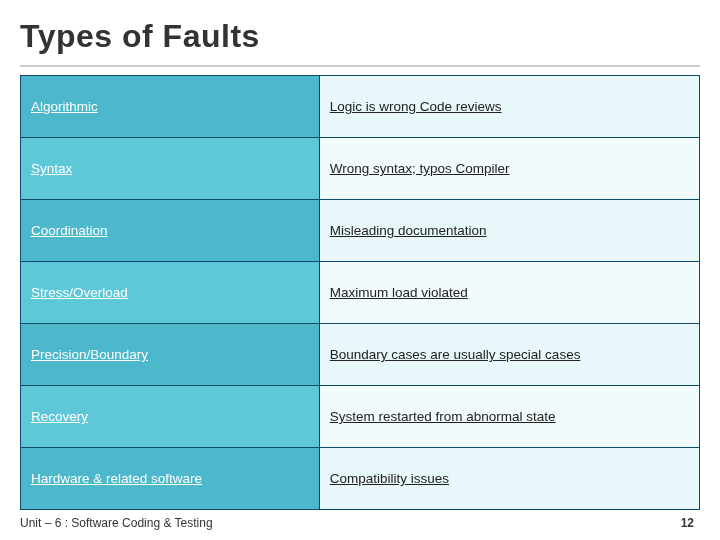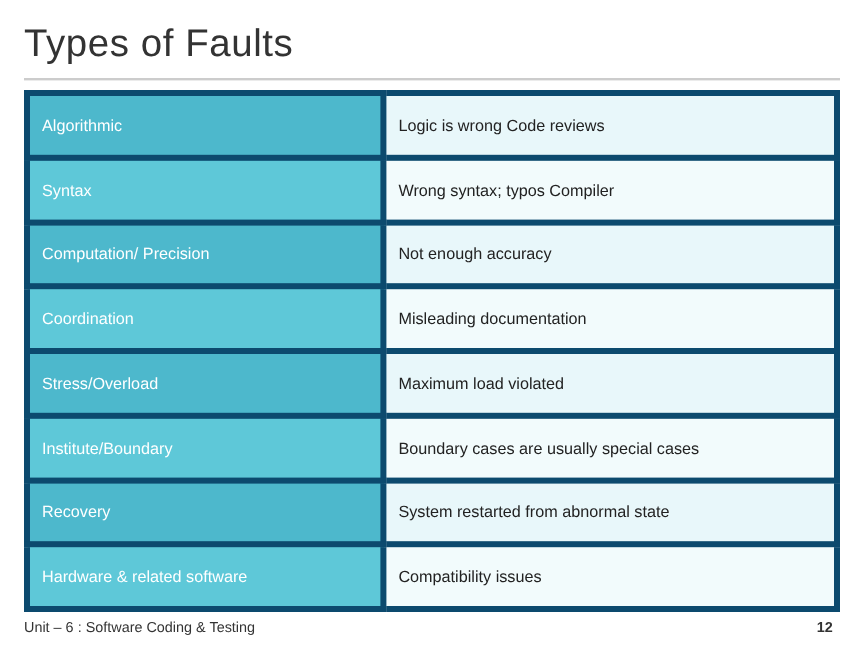--- a/index.html
+++ b/index.html
@@ -12,39 +12,40 @@
     }
     .page {
       width: 720px;
       height: 540px;
       padding: 18px 20px 10px 20px;
       display: flex;
       flex-direction: column;
     }
     .title {
       font-size: 32px;
-      font-weight: 400;
+      font-weight: 700;
       color: #333;
       margin-bottom: 10px;
       letter-spacing: 0.5px;
     }
     .divider {
       height: 2px;
       background: #ccc;
       margin-bottom: 8px;
     }
     .table {
       width: 100%;
       border-collapse: collapse;
       flex: 1;
     }
     .table tr td {
       padding: 6px 10px;
       font-size: 13.5px;
-      border: 5px solid #0c4a6e;
+      border: 1px solid #0c4a6e;
+      text-decoration: underline;
     }
     .table tr:nth-child(odd) td.col1 {
       background: #4db8cc;
       color: #fff;
       font-weight: 500;
     }
     .table tr:nth-child(even) td.col1 {
       background: #5ec8d8;
       color: #fff;
       font-weight: 500;
@@ -81,33 +82,29 @@
     <tbody id="table-body">
         <tr>
           <td class="col1">Algorithmic</td>
           <td class="col2">Logic is wrong Code reviews</td>
         </tr>
         <tr>
           <td class="col1">Syntax</td>
           <td class="col2">Wrong syntax; typos Compiler</td>
         </tr>
         <tr>
-          <td class="col1">Computation/ Precision</td>
-          <td class="col2">Not enough accuracy</td>
-        </tr>
-        <tr>
           <td class="col1">Coordination</td>
           <td class="col2">Misleading documentation</td>
         </tr>
         <tr>
           <td class="col1">Stress/Overload</td>
           <td class="col2">Maximum load violated</td>
         </tr>
         <tr>
-          <td class="col1">Institute/Boundary</td>
+          <td class="col1">Precision/Boundary</td>
           <td class="col2">Boundary cases are usually special cases</td>
         </tr>
         <tr>
           <td class="col1">Recovery</td>
           <td class="col2">System restarted from abnormal state</td>
         </tr>
         <tr>
           <td class="col1">Hardware &amp; related software</td>
           <td class="col2">Compatibility issues</td>
         </tr>

